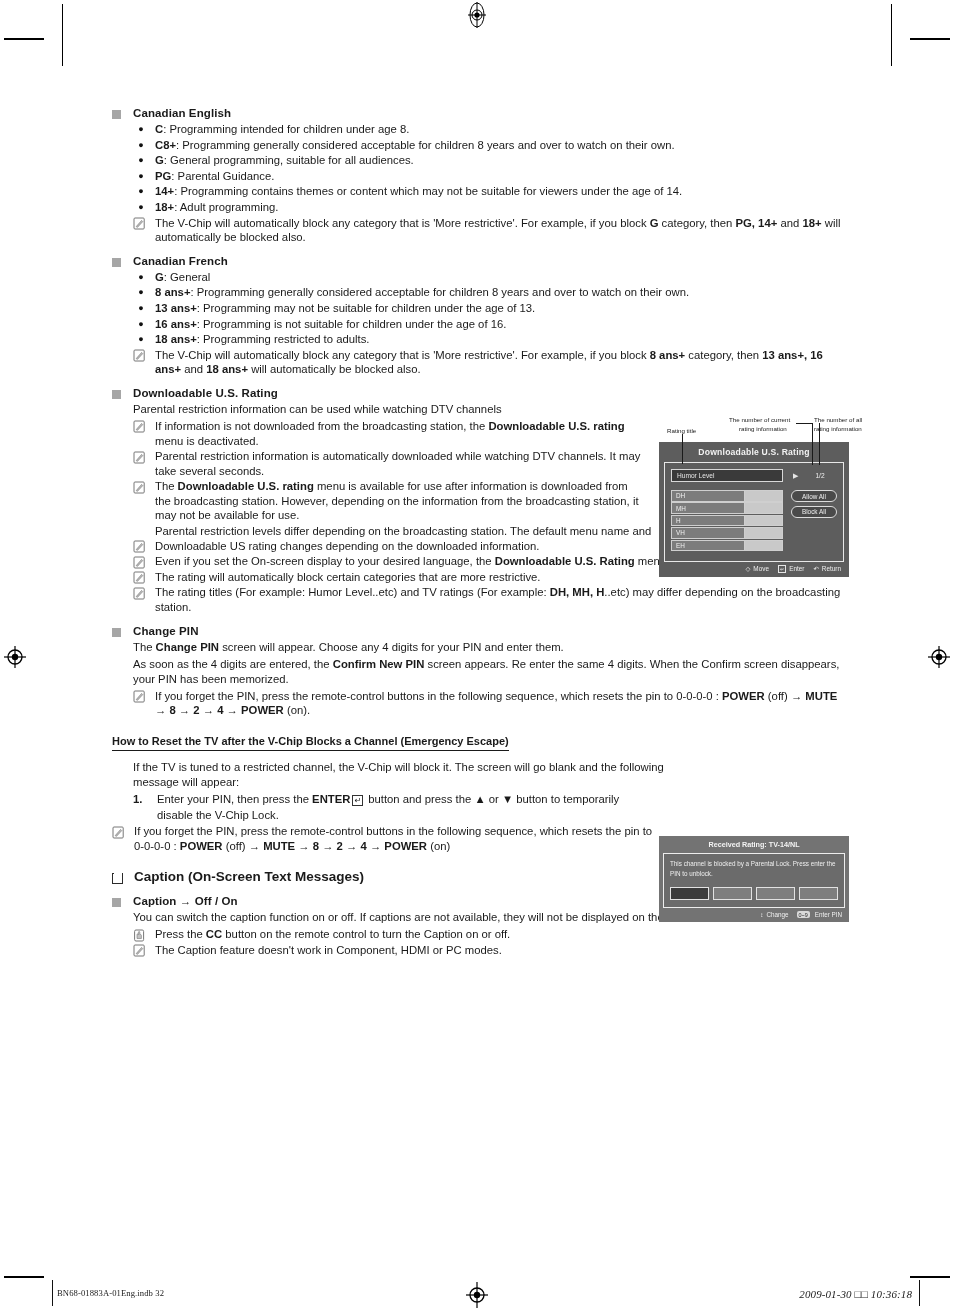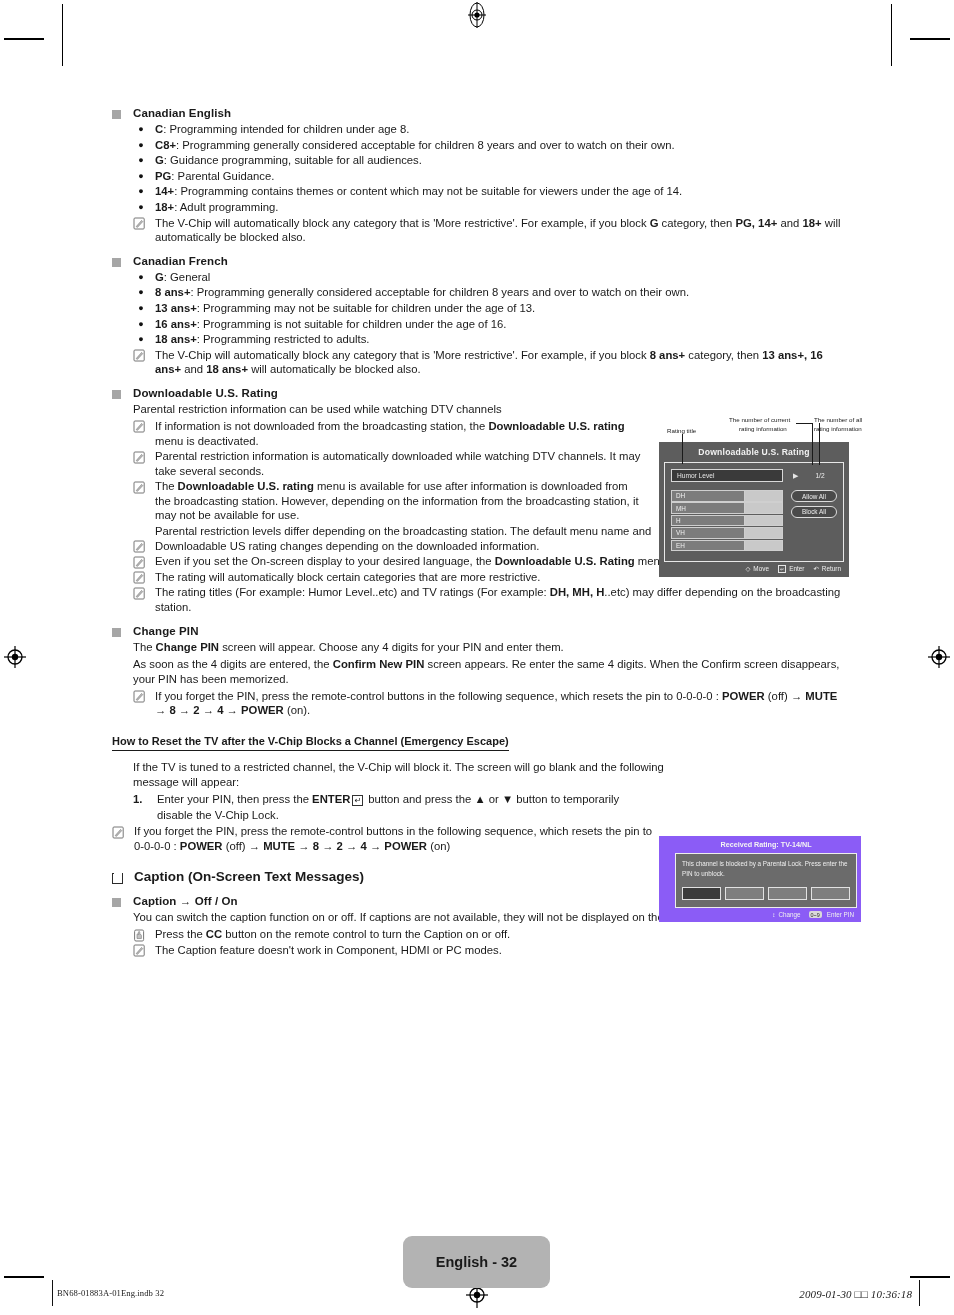--- a/index.html
+++ b/index.html
@@ -265,21 +265,21 @@
   }
   .footitem { display:flex; align-items:center; gap:3px; }
 
   
   .osd2-wrap {
     position: absolute;
     left: 659px;
     top: 836px;
     width: 190px;
   }
-  .osd2 { background: #8b5cf6; width: 190px; padding-left: 12px; }
+  .osd2 { background: #737373; width: 190px; }
   .osd2-title {
     color: #f4f4f4;
     text-align: center;
     font-size: 7.2px;
     font-weight: bold;
     padding: 4px 0 4px;
   }
   .osd2-body {
     border: 1.3px solid #ededed;
     margin: 0 4px;
@@ -422,21 +422,21 @@
   <div class="row indent1">
     <span class="dot">●</span>
     <span class="txt"><b>C</b><span>: Programming intended for children under age 8.</span></span>
   </div>
   <div class="row indent1">
     <span class="dot">●</span>
     <span class="txt"><b>C8+</b><span>: Programming generally considered acceptable for children 8 years and over to watch on their own.</span></span>
   </div>
   <div class="row indent1">
     <span class="dot">●</span>
-    <span class="txt"><b>G</b><span>: Guidance programming, suitable for all audiences.</span></span>
+    <span class="txt"><b>G</b><span>: General programming, suitable for all audiences.</span></span>
   </div>
   <div class="row indent1">
     <span class="dot">●</span>
     <span class="txt"><b>PG</b><span>: Parental Guidance.</span></span>
   </div>
   <div class="row indent1">
     <span class="dot">●</span>
     <span class="txt"><b>14+</b><span>: Programming contains themes or content which may not be suitable for viewers under the age of 14.</span></span>
   </div>
   <div class="row indent1">
@@ -707,17 +707,16 @@
         <span>Change</span>
       </span>
       <span class="footitem">
         <span class="keycap">0~9</span>
         <span>Enter PIN</span>
       </span>
     </div>
   </div>
 </div>
 
-<div class="pagetab">English - 32</div>
 <div class="foot-left">BN68-01883A-01Eng.indb   32</div>
 <div class="foot-right">2009-01-30   □□ 10:36:18</div>
 
 </div>
 
 </body></html>

